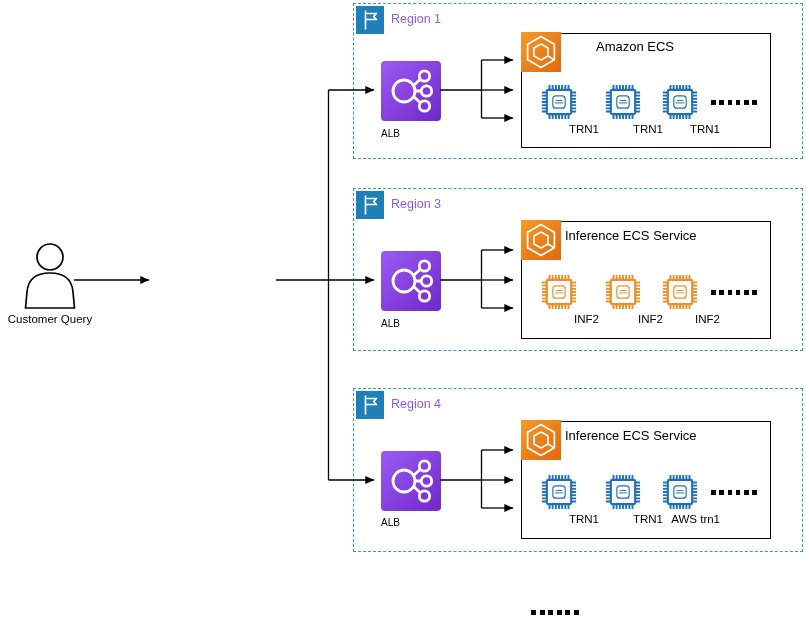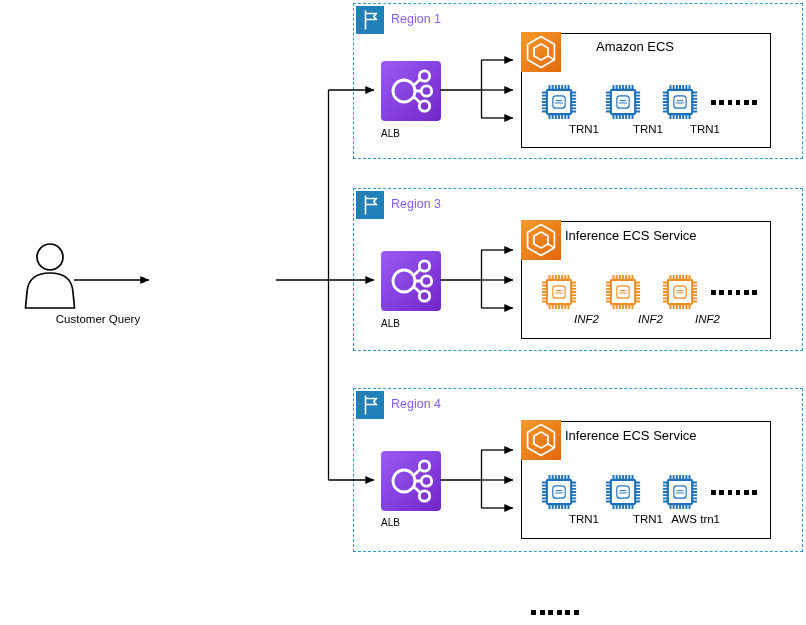--- a/index.html
+++ b/index.html
@@ -6,21 +6,21 @@
   body{font-family:"Liberation Sans","DejaVu Sans",sans-serif;color:#000;}
   .canvas{position:relative;width:806px;height:625px;overflow:hidden;background:#fff;}
   svg{display:block;}
   .defs{position:absolute;width:0;height:0;overflow:hidden;}
 
   
   #connectors{position:absolute;left:0;top:0;z-index:6;pointer-events:none;}
 
   
   .person{position:absolute;left:18px;top:242px;width:64px;height:68px;z-index:2;}
-  .customer-label{position:absolute;left:0px;top:313px;width:100px;text-align:center;font-size:11.5px;z-index:2;margin-left:48px;}
+  .customer-label{position:absolute;left:0px;top:313px;width:100px;text-align:center;font-size:11.5px;z-index:2;}
 
   
   .orchestrator{position:absolute;left:155px;top:249px;width:121px;height:61px;border:1px solid #000;
     border-radius:10px;background:#fff;display:flex;align-items:center;justify-content:center;
     font-size:12.5px;z-index:2;box-sizing:border-box;}
 
   
   .region{position:absolute;left:353px;width:450px;border:1.5px dashed #2D9BD3;box-sizing:border-box;z-index:1;}
   .r1{top:3px;height:156px;}
   .r2{top:188px;height:163px;}
@@ -52,21 +52,21 @@
 
   .chip{position:absolute;width:38px;height:38px;z-index:3;}
   .chip svg{width:38px;height:38px;}
   .chip.trainium{color:#1D70BA;}
   .chip.inferentia{color:#EE8E26;}
   .c1{left:186px;} .c2{left:250px;} .c3{left:307px;}
   .r1 .chip{top:79px;} .r2 .chip{top:84px;} .r3 .chip{top:84px;}
 
   .chip-label{position:absolute;width:80px;text-align:right;font-size:11.5px;z-index:3;white-space:nowrap;}
   .cl1{left:165px;} .cl2{left:229px;} .cl3{left:286px;}
-  .r1 .chip-label{top:119px;} .r2 .chip-label{top:124px;font-style:italic;} .r3 .chip-label{top:124px;}
+  .r1 .chip-label{top:119px;} .r2 .chip-label{top:124px;} .r3 .chip-label{top:124px;}
 
   .dots{display:flex;align-items:center;justify-content:space-between;z-index:3;}
   .dots i{width:4.5px;height:4.5px;background:#000;display:block;}
   .chip-dots{position:absolute;left:357px;width:46px;height:5px;}
   .r1 .chip-dots{top:96px;} .r2 .chip-dots{top:101px;} .r3 .chip-dots{top:101px;}
 
   .bottom-dots{position:absolute;left:531px;top:609px;width:48px;height:6px;}
   .bottom-dots i{width:5px;height:5px;}
 </style>
 </head>

